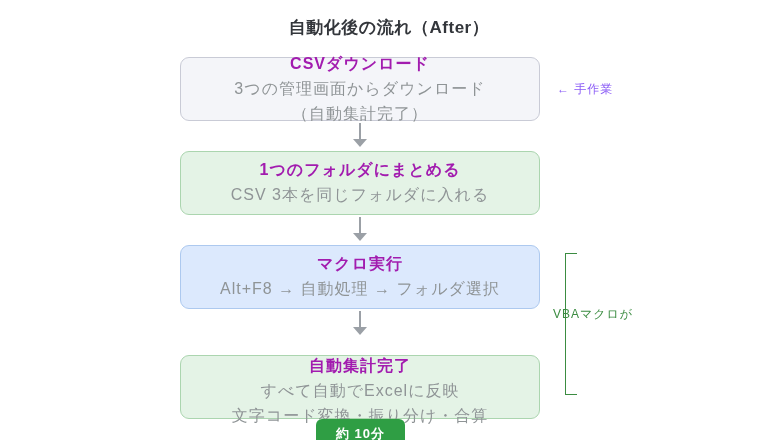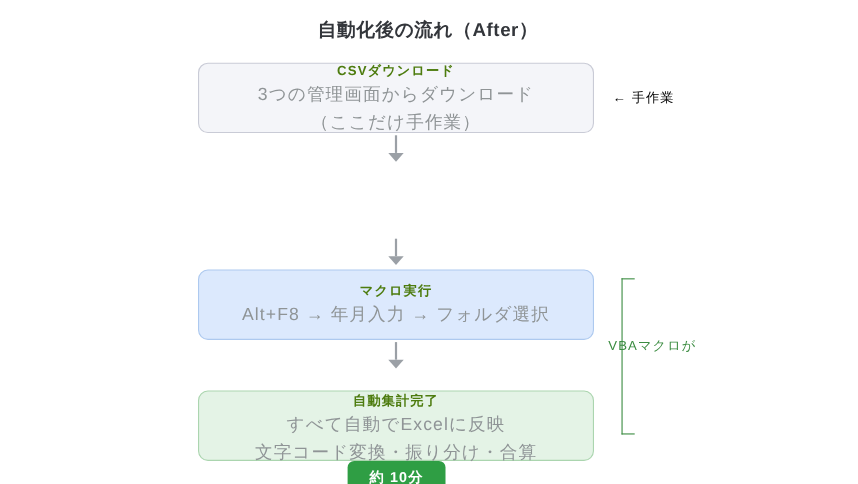--- a/index.html
+++ b/index.html
@@ -42,23 +42,23 @@
     gap: 3px;
   }
   .box-gray  { background: #f4f5f9; border-color: #c9cbd6; }
   .box-green { background: #e4f3e6; border-color: #abd5af; }
   .box-blue  { background: #dce9fd; border-color: #adc9ef; }
   .box-step1 { top: 57px;  }
   .box-step2 { top: 151px; }
   .box-step3 { top: 245px; text-align: center; }
   .box-step4 { top: 355px; justify-content: space-between; }
   .box-title {
-    font-size: 12px;
+    font-size: 16px;
     font-weight: 700;
-    color: #4d7c0f;
+    color: #a21caf;
     letter-spacing: 1px;
   }
   .box-sub {
     font-size: 16px;
     color: #8f9496;
     letter-spacing: 1px;
     line-height: 1.35;
   }
   .arrow {
     position: absolute;
@@ -81,21 +81,21 @@
     border-left: 7px solid transparent;
     border-right: 7px solid transparent;
     border-top: 8px solid #9ba0a6;
     margin: 0 auto;
   }
   .manual-label {
     position: absolute;
     left: 557px;
     top: 81px;
     font-size: 12px;
-    color: #000000;
+    color: #8b5cf6;
     letter-spacing: 1px;
     white-space: nowrap;
   }
   .bracket {
     position: absolute;
     left: 565px;
     top: 253px;
     width: 12px;
     height: 142px;
     box-sizing: border-box;
@@ -135,37 +135,41 @@
 </head>
 <body>
 
 <div id="stage">
 
   <div class="page-title">自動化後の流れ（After）</div>
 
   <div class="box box-gray box-step1">
     <div class="box-title">CSVダウンロード</div>
     <div class="box-sub">3つの管理画面からダウンロード</div>
-    <div class="box-sub">（ここだけ手作業）</div>
+    <div class="box-sub">（自動集計完了）</div>
   </div>
 
   <div class="arrow arrow-1">
     <div class="shaft"></div>
     <div class="head"></div>
   </div>
 
+  <div class="box box-green box-step2">
+    <div class="box-title">1つのフォルダにまとめる</div>
+    <div class="box-sub">CSV 3本を同じフォルダに入れる</div>
+  </div>
 
   <div class="arrow arrow-2">
     <div class="shaft"></div>
     <div class="head"></div>
   </div>
 
   <div class="box box-blue box-step3">
     <div class="box-title">マクロ実行</div>
-    <div class="box-sub">Alt+F8 → 年月入力 → フォルダ選択</div>
+    <div class="box-sub">Alt+F8 → 自動処理 → フォルダ選択</div>
   </div>
 
   <div class="arrow arrow-3">
     <div class="shaft"></div>
     <div class="head"></div>
   </div>
 
   <div class="box box-green box-step4">
     <div class="box-title">自動集計完了</div>
     <div class="box-sub">すべて自動でExcelに反映</div>

